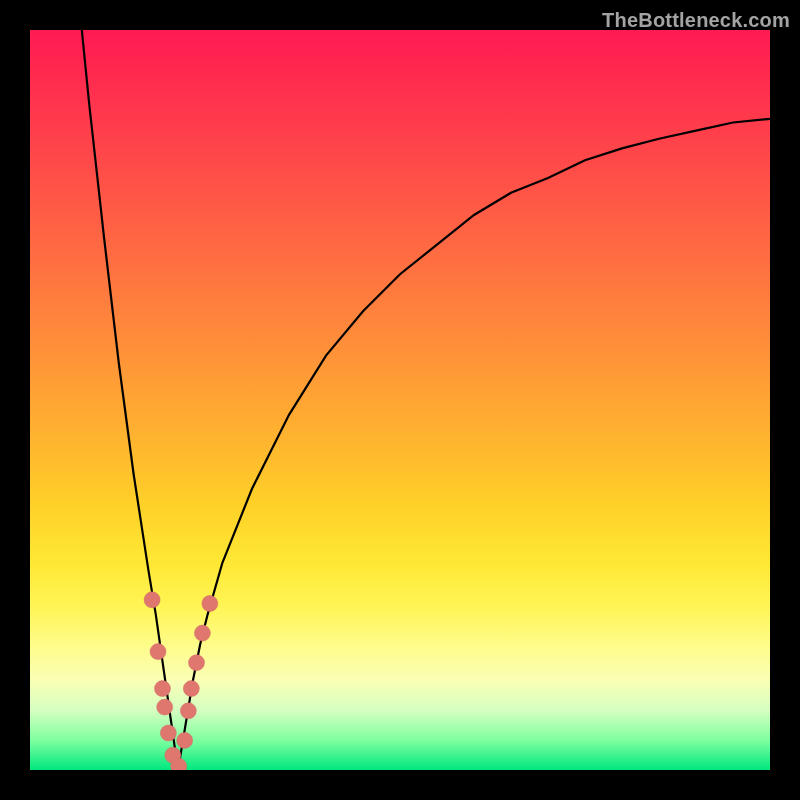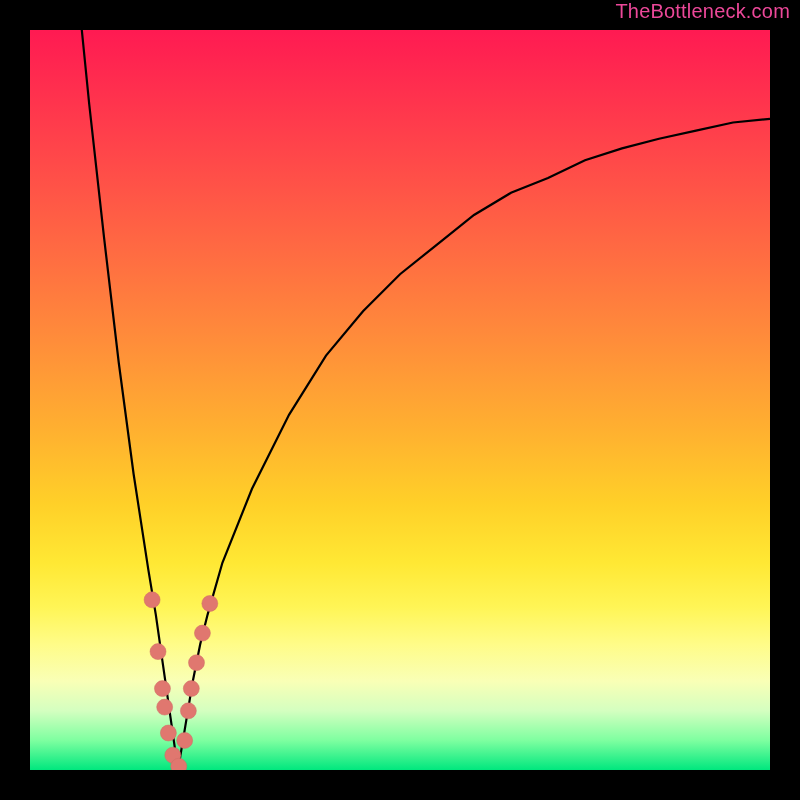--- a/index.html
+++ b/index.html
@@ -43,26 +43,26 @@
       #fff556 78%,
       #fffc88 83%,
       #f9ffb6 88%,
       #d4ffc0 92%,
       #7effa0 96%,
       #00e77e 100%
     );
   }
   .watermark {
     position: absolute;
-    top: 0;
+    top: 9px;
     right: 10px;
-    color: #ec4899;
+    color: #a3a3a3;
     font-size: 20px;
     letter-spacing: 0.2px;
-    font-weight: 400;
+    font-weight: 700;
   }
   svg.curve {
     position: absolute;
     inset: 0;
     width: 740px;
     height: 740px;
   }
   .curve-path {
     fill: none;
     stroke: #000;

